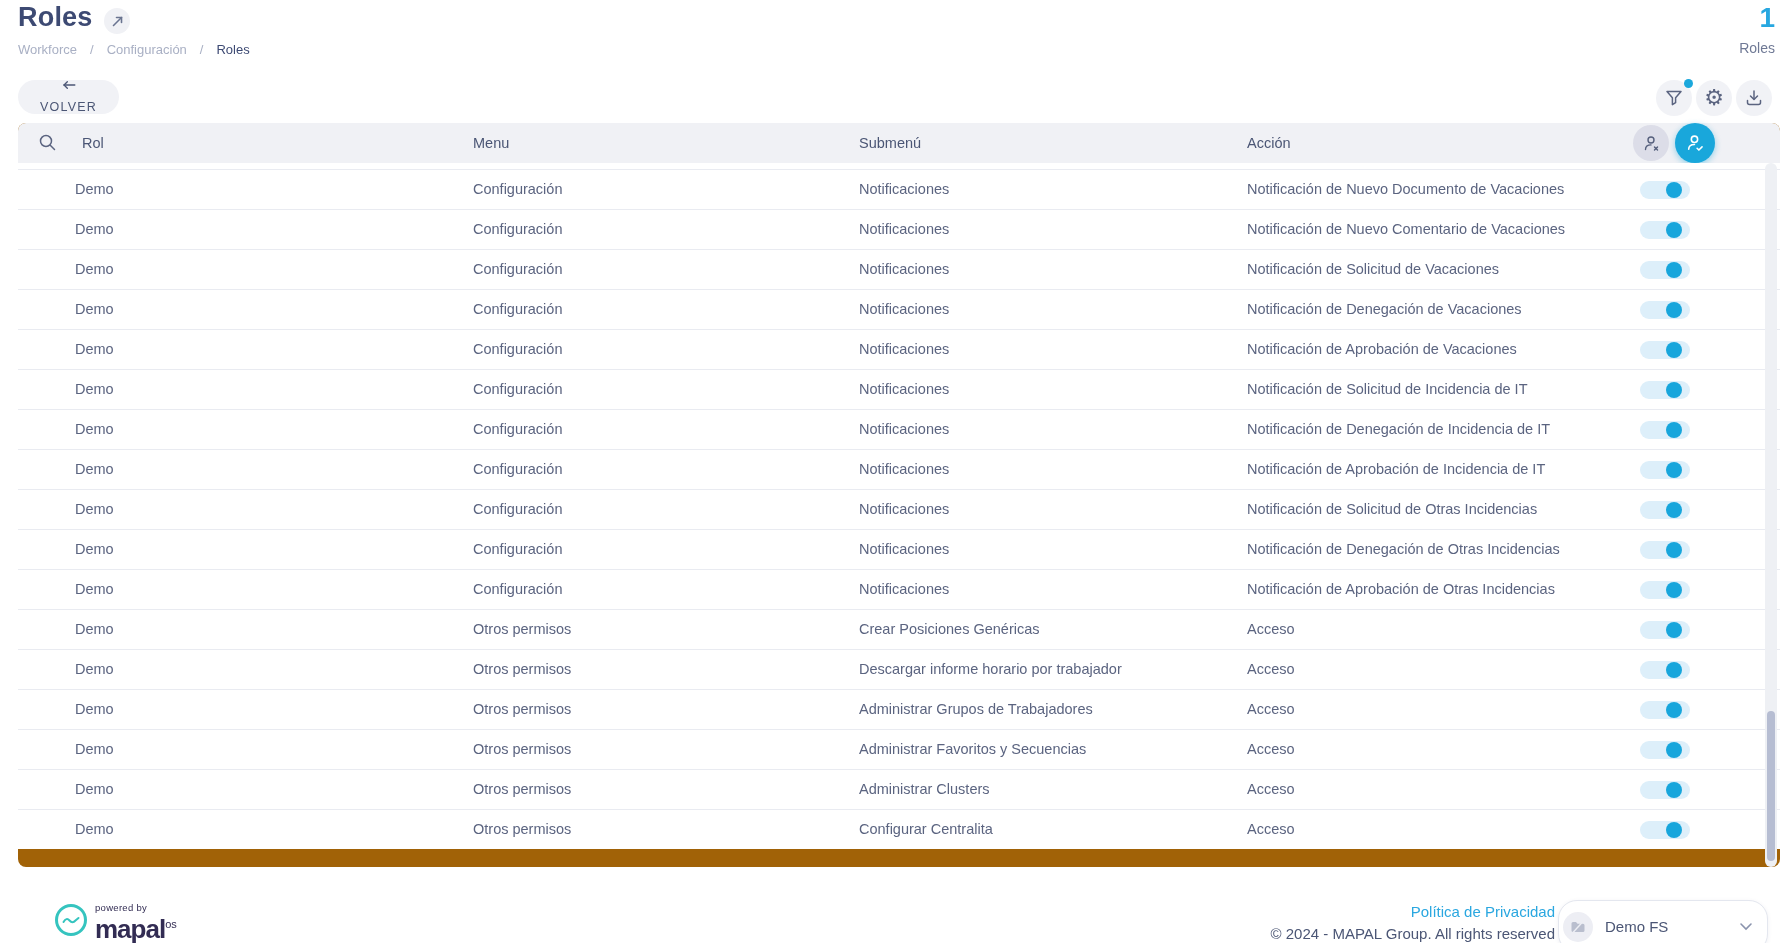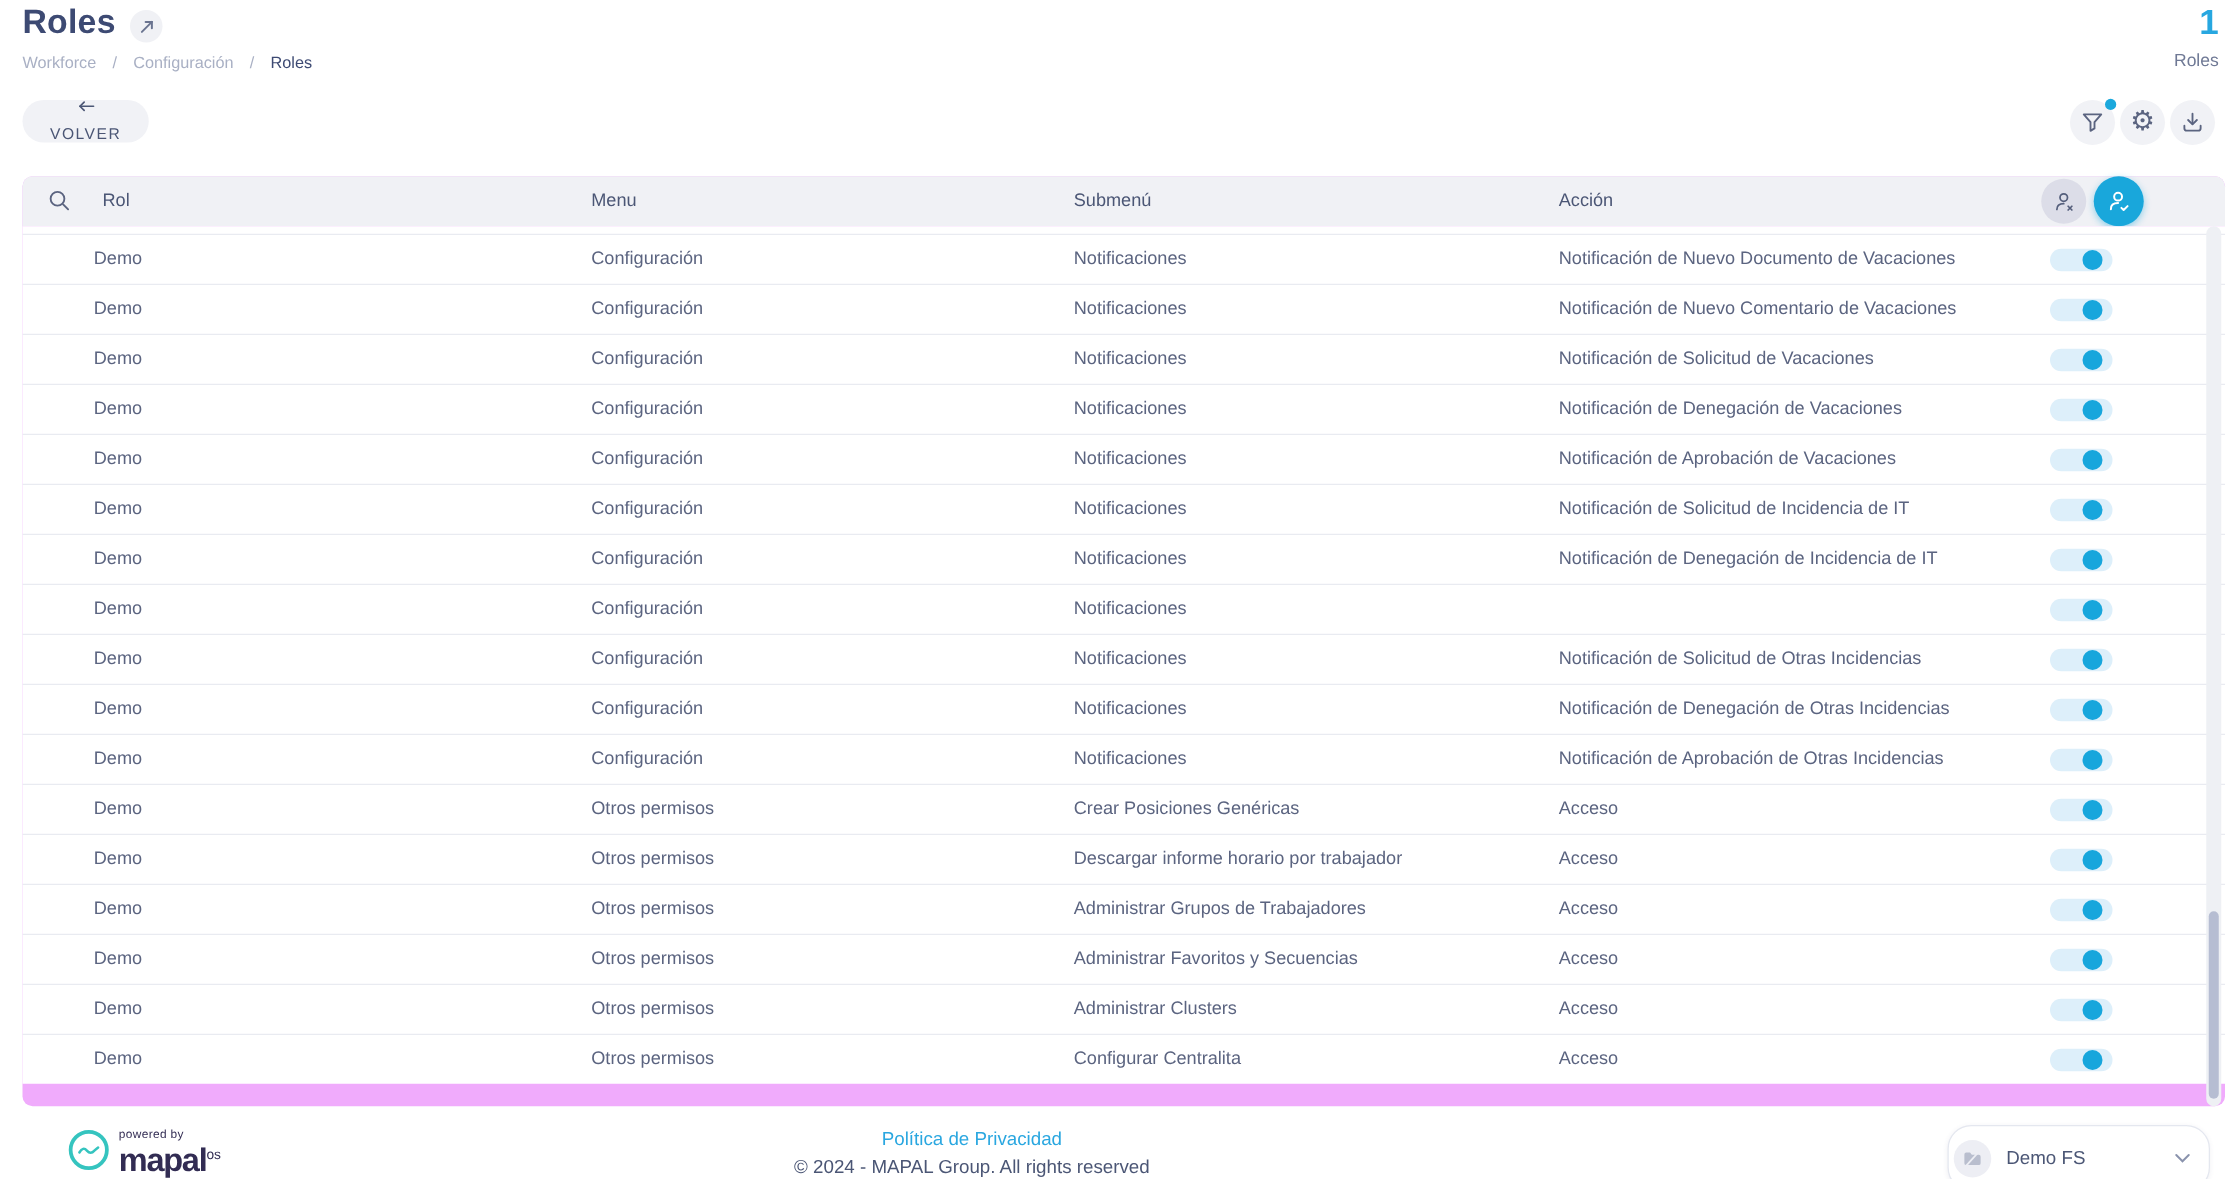--- a/index.html
+++ b/index.html
@@ -20,21 +20,21 @@
     display:flex;align-items:center;gap:10px;font-size:12.5px;letter-spacing:1.2px;color:#4b5675;
     font-weight:500;cursor:pointer;border:none;flex-direction:column;}
   .round-btn{width:36px;height:36px;border-radius:50%;background:#f1f2f6;display:flex;align-items:center;
     justify-content:center;color:#5b6480;cursor:pointer;}
   #filter-btn{left:1656px;top:80px;}
   #settings-btn{left:1696px;top:80px;}
   #download-btn{left:1736px;top:80px;}
   #filter-dot{left:1684px;top:79px;width:9px;height:9px;border-radius:50%;background:#1ba8dc;}
   .gear-glyph{font-size:22px;line-height:1;font-family:"DejaVu Sans",sans-serif;}
   
-  #table{left:18px;top:141px;width:1762px;height:744px;background:#f0abfc;border-radius:8px;}
+  #table{left:18px;top:123px;width:1762px;height:744px;background:#a16207;border-radius:8px;}
   #thead{position:absolute;left:0;top:0;width:100%;height:40px;background:#f0f1f5;border-radius:8px 8px 0 0;}
   .hlabel{position:absolute;top:0;line-height:40px;font-size:14.5px;color:#4b5675;}
   #h-rol{left:64px;} #h-menu{left:455px;text-align:center;} #h-sub{left:841px;} #h-acc{left:1229px;}
   #search-icon{position:absolute;left:20px;top:10px;color:#5b6480;cursor:pointer;}
   .user-btn{position:absolute;border-radius:50%;display:flex;align-items:center;justify-content:center;cursor:pointer;}
   #user-x-btn{left:1615px;top:2px;width:36px;height:36px;background:#dcdde8;color:#555f7c;}
   #user-check-btn{left:1657px;top:0;width:40px;height:40px;background:#19a7db;color:#ffffff;box-shadow:0 2px 6px rgba(25,167,219,.45);}
   #tbody{position:absolute;left:0;top:40px;width:100%;}
   #partial-row{height:6px;border-bottom:1px solid #e9ebf1;background:#fff;}
   .trow{position:relative;height:39px;border-bottom:1px solid #e9ebf1;background:#fff;}
@@ -47,21 +47,21 @@
   
   #scroll-track{position:absolute;left:1747px;top:40px;width:12px;height:704px;background:#eef0f4;border-radius:6px;}
   #scroll-thumb{position:absolute;left:2px;top:548px;width:8px;height:150px;background:#b6bdd2;border-radius:4px;cursor:pointer;}
   
   #logo{left:55px;top:902px;display:flex;align-items:flex-start;gap:8px;}
   #logo-circle{width:32px;height:32px;border-radius:50%;border:3px solid #35c4bf;box-sizing:border-box;
     display:flex;align-items:center;justify-content:center;color:#35c4bf;margin-top:2px;}
   #powered-by{font-size:9.5px;color:#322c53;letter-spacing:.3px;}
   #brand{font-size:26px;font-weight:700;color:#322c53;letter-spacing:-1px;line-height:22px;}
   #brand sup{font-size:11px;font-weight:400;letter-spacing:0;}
-  #footer-center{left:0;top:903px;width:1555px;text-align:center;}
+  #footer-center{left:0;top:903px;width:1555px;text-align:right;}
   #privacy-link{font-size:15px;color:#2aa7e0;cursor:pointer;display:inline-block;}
   #copyright{font-size:15px;color:#4b5675;margin-top:4px;}
   
   #account-select{left:1558px;top:900px;width:210px;height:53px;border-radius:19px;background:#fff;
     border:1px solid #e4e7ef;box-shadow:0 1px 4px rgba(60,70,110,.08);display:flex;align-items:center;
     gap:12px;cursor:pointer;box-sizing:border-box;padding:0 14px 0 4px;}
   #account-avatar{width:30px;height:30px;border-radius:50%;background:#edeef4;display:flex;
     align-items:center;justify-content:center;color:#b9bece;}
   #account-label{font-size:15px;color:#4b5675;flex:1;}
   #account-chevron{color:#8a93ad;}
@@ -212,20 +212,21 @@
     <span class="cell c-acc">Notificación de Denegación de Incidencia de IT</span>
     <div class="toggle on">
           <div class="knob"></div>
         </div>
   </div>
 
   <div class="trow">
     <span class="cell c-rol">Demo</span>
     <span class="cell c-menu">Configuración</span>
     <span class="cell c-sub">Notificaciones</span>
+    <span class="cell c-acc">Notificación de Aprobación de Incidencia de IT</span>
     <div class="toggle on">
           <div class="knob"></div>
         </div>
   </div>
 
   <div class="trow">
     <span class="cell c-rol">Demo</span>
     <span class="cell c-menu">Configuración</span>
     <span class="cell c-sub">Notificaciones</span>
     <span class="cell c-acc">Notificación de Solicitud de Otras Incidencias</span>

